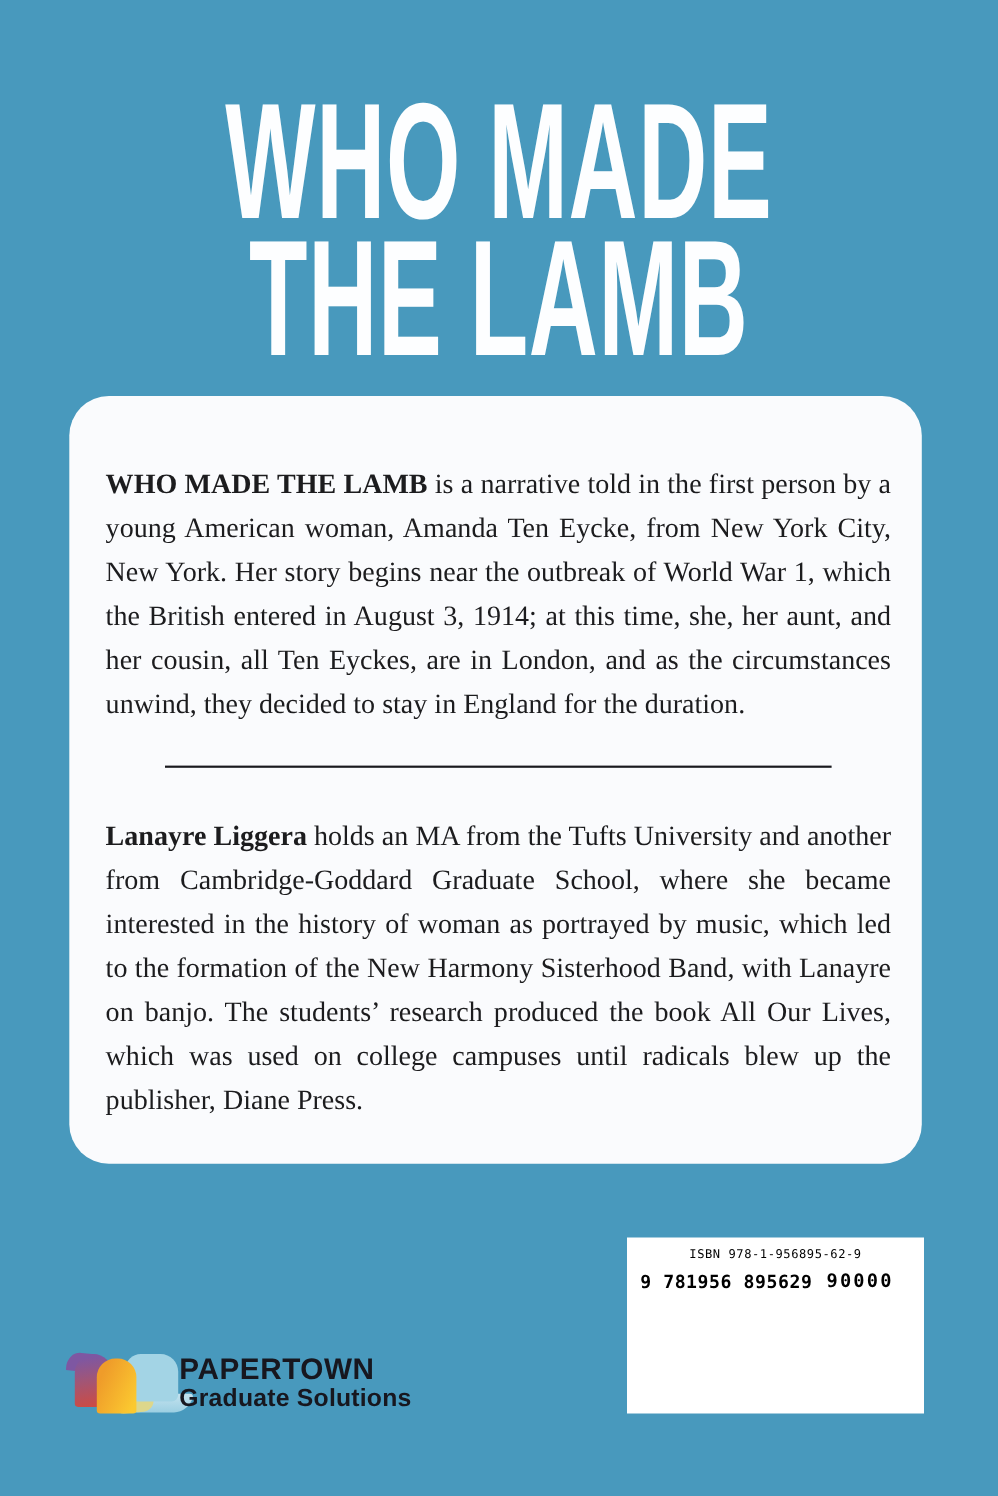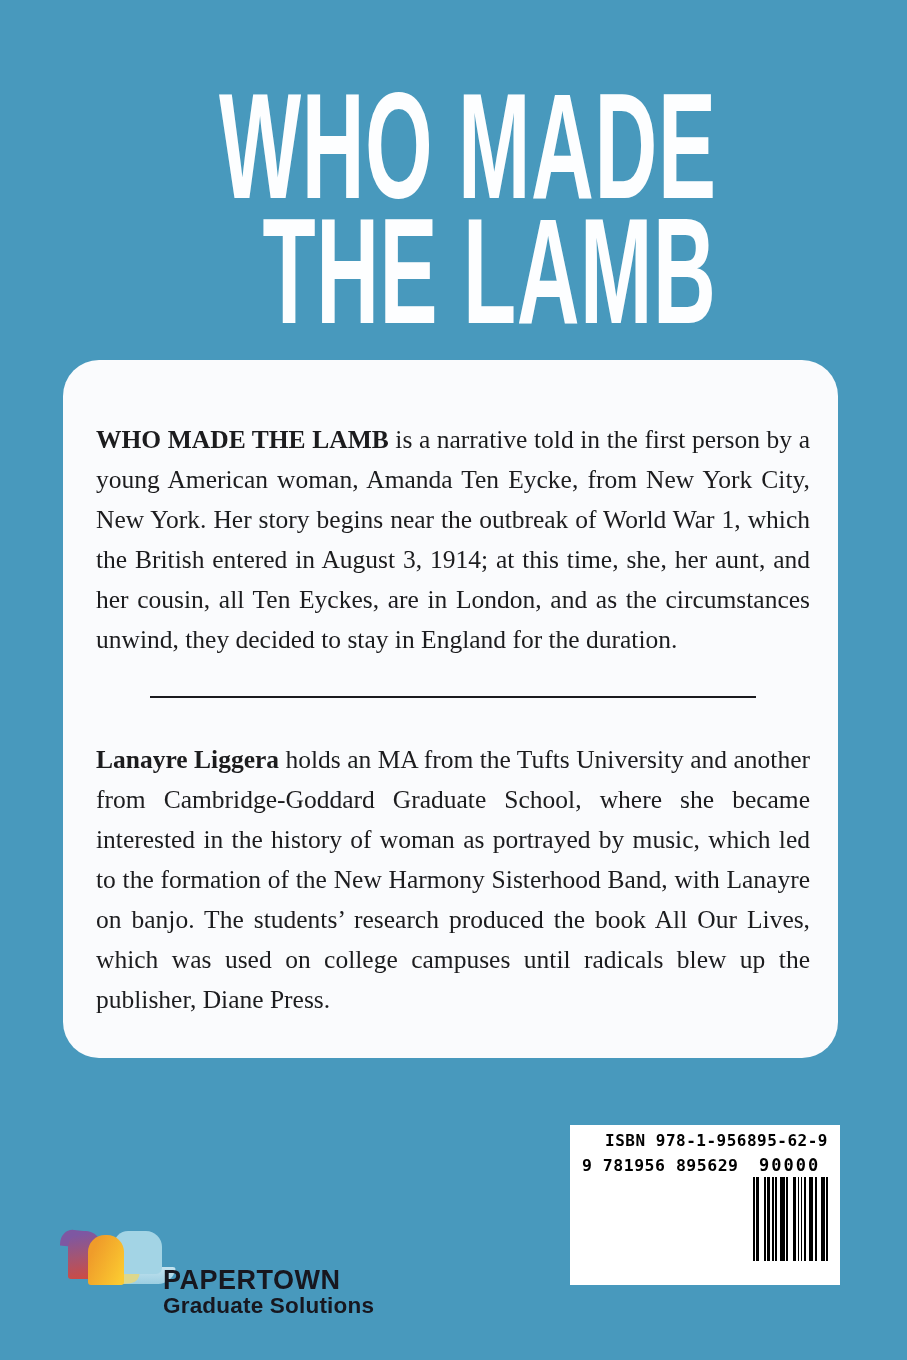--- a/index.html
+++ b/index.html
@@ -7,21 +7,21 @@
     width:907px;height:1360px;
     background:#4899bd;
     position:relative;
     overflow:hidden;
     font-family:"Liberation Serif", serif;
   }
 
   
   .title{
     position:absolute;top:84px;left:0;width:907px;
-    text-align:right;color:#fdfeff;
+    text-align:center;color:#fdfeff;
     font-family:"Liberation Sans", sans-serif;
     font-weight:bold;
   }
   .title-line{
     display:block;
     font-size:150px;
     line-height:125px;
     letter-spacing:1px;
     transform:scaleX(0.58);
     transform-origin:50% 50%;
@@ -85,53 +85,52 @@
   }
   .shape-orange{
     left:26px;top:8px;width:36px;height:50px;
     background:linear-gradient(115deg,#ef9c2a 20%,#fbc930 90%);
     border-radius:17px 17px 3px 3px;
   }
   .logo-text{
     position:absolute;left:101px;top:4px;
     font-family:"Liberation Sans", sans-serif;
     color:#17171f;
-    margin-top:35px;
   }
   .logo-name{font-size:27px;line-height:28px;font-weight:bold;letter-spacing:0.5px;white-space:nowrap;}
   .logo-tagline{font-size:22.5px;line-height:24px;font-weight:bold;letter-spacing:0.2px;white-space:nowrap;}
 
   
   .barcode{
     position:absolute;left:570px;top:1125px;width:270px;height:160px;
     background:#ffffff;
     box-sizing:border-box;
     padding:5px 12px 4px 12px;
     font-family:"DejaVu Sans Mono", monospace;
     color:#000;
   }
   .isbn-row{
-    font-size:16px;font-weight:bold;line-height:22px;
-    text-align:right;white-space:nowrap;letter-spacing:0.5px;
+    font-size:11px;font-weight:normal;line-height:22px;
+    text-align:center;white-space:nowrap;letter-spacing:0.5px;
   }
   .code-row{display:flex;margin-top:3px;}
   .ean13{width:160px;display:flex;flex-direction:row;}
   .bars{display:flex;align-items:flex-start;}
   .bars13{height:92px;}
   .bars5{height:84px;}
   .bar{flex:1;height:84px;}
   .bars5 .bar{height:84px;}
   .bar.on{background:#000;}
   .bar.off{background:transparent;}
   .bar.guard{height:92px;}
   .digits13{
     font-size:16.5px;font-weight:bold;line-height:20px;
     white-space:nowrap;letter-spacing:0.5px;margin-top:1px;
   }
-  .ean5{width:78px;margin-left:12px;display:flex;flex-direction:column;}
+  .ean5{width:78px;margin-left:12px;display:flex;flex-direction:row;}
   .num5{font-size:17px;font-weight:bold;line-height:20px;text-align:center;letter-spacing:2px;margin-bottom:2px;}
 </style>
 </head>
 <body>
 
 <header class="title">
   <span class="title-line">WHO MADE</span>
   <span class="title-line">THE LAMB</span>
 </header>
 

